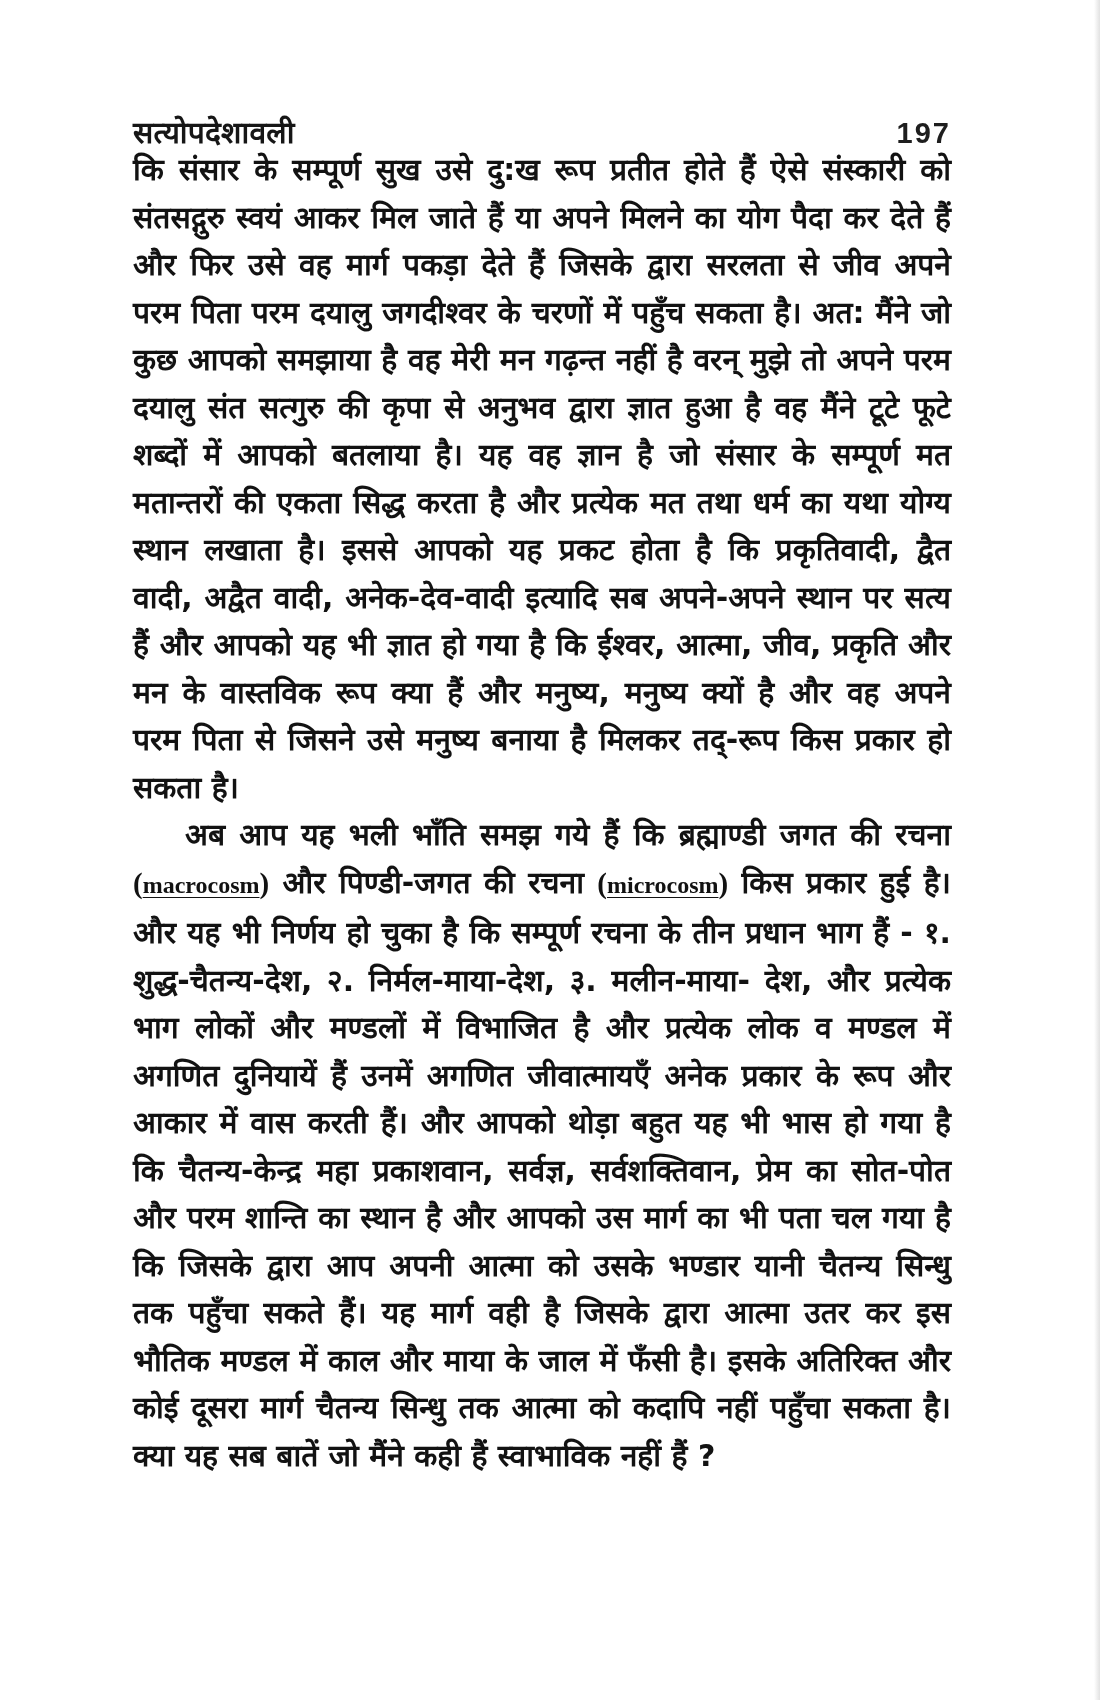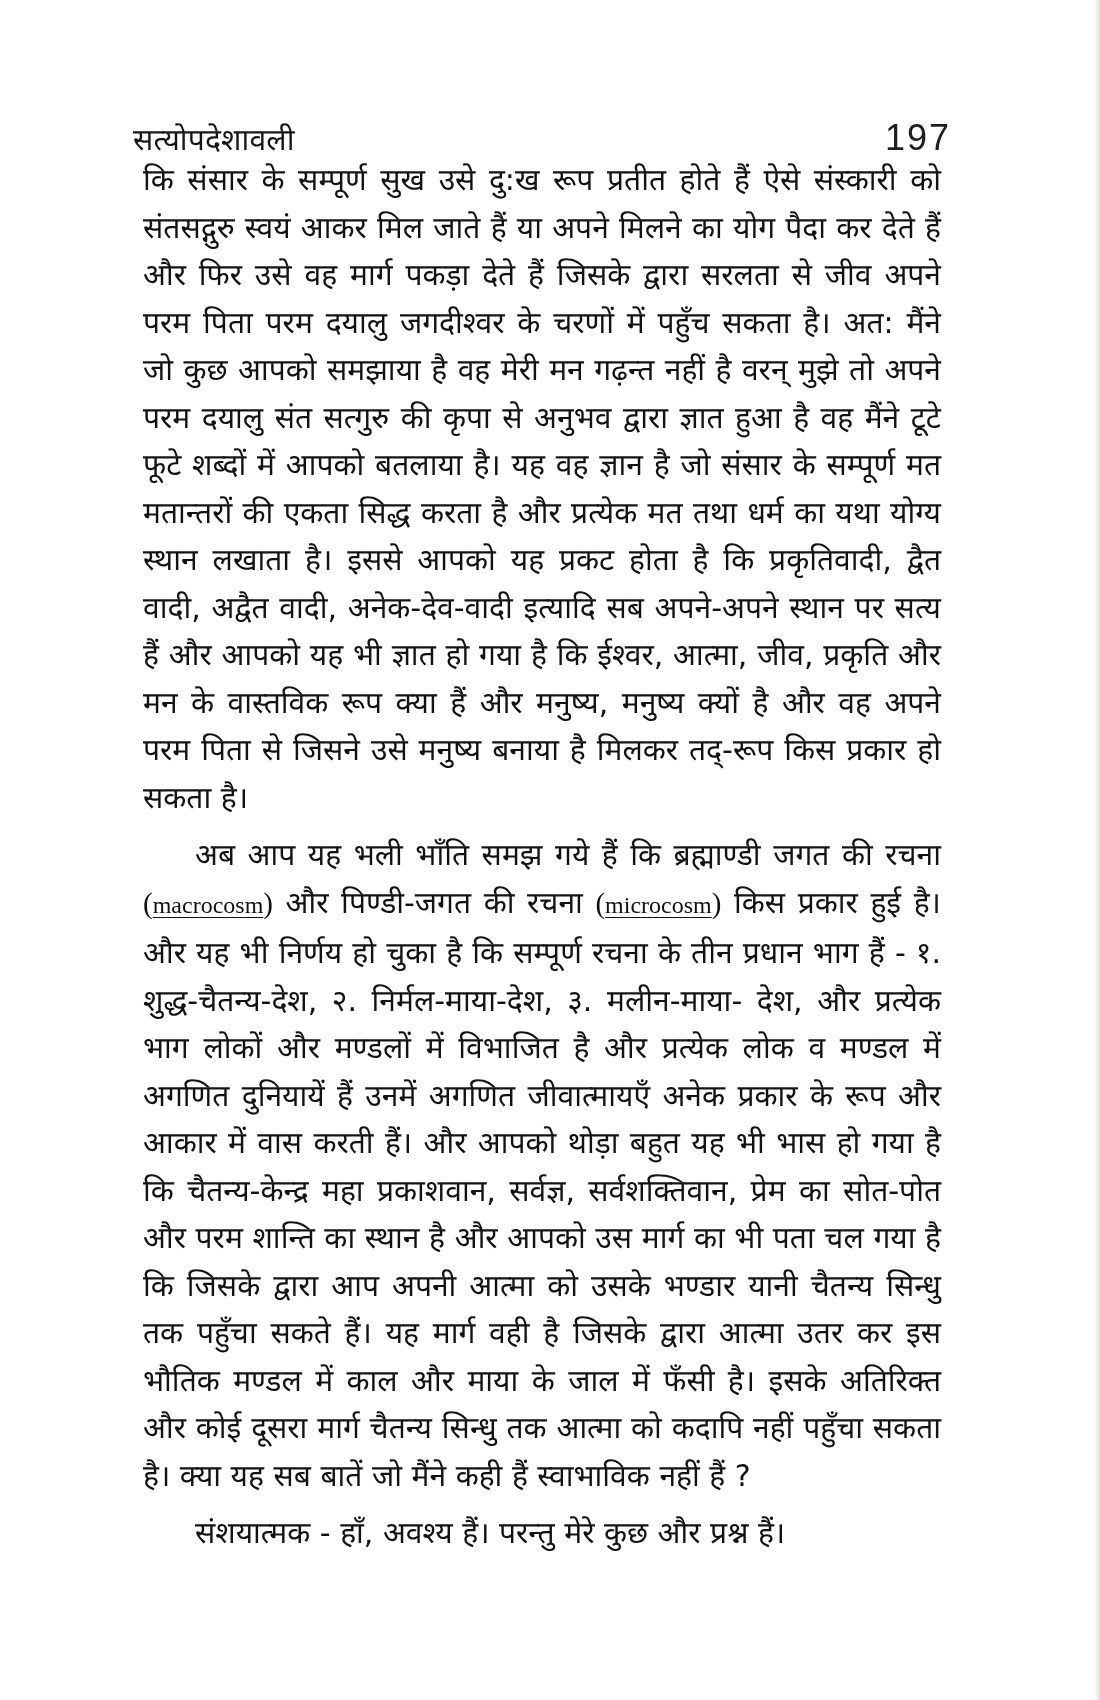--- a/index.html
+++ b/index.html
@@ -8,20 +8,21 @@
     background: #e9e9e9;
   }
   .page {
     position: relative;
     width: 1100px;
     height: 1700px;
     background: #ffffff;
     color: #141414;
     overflow: hidden;
     font-family: "DejaVu Sans", sans-serif;
+    font-weight: bold;
   }
   
   .scan-edge {
     position: absolute;
     top: 0;
     right: 0;
     width: 6px;
     height: 100%;
     background: linear-gradient(to right, rgba(255,255,255,0), #c9c9c9);
     opacity: .55;
@@ -35,37 +36,37 @@
     justify-content: space-between;
     align-items: baseline;
   }
   .running-title {
     font-size: 30px;
     letter-spacing: 0.2px;
     color: #161616;
   }
   .page-number {
     font-family: "Liberation Sans", sans-serif;
-    font-size: 36px;
+    font-size: 29px;
     letter-spacing: 2px;
     color: #1e1e1e;
     margin-top: 27px;
   }
   .body-text {
     position: absolute;
     left: 133px;
     top: 146px;
     width: 818px;
     font-size: 30px;
     line-height: 47.5px;
     text-align: justify;
     color: #121212;
   }
   p.para {
-    margin: 10px;
+    margin: 0;
     padding: 0;
   }
   p.para.indent {
     text-indent: 52px;
   }
   .latin {
     font-family: "Liberation Serif", serif;
     font-size: 29px;
   }
   .latin-underline {
@@ -83,15 +84,14 @@
   <div class="scan-edge"></div>
 
   <header class="header">
     <span class="running-title">सत्योपदेशावली</span>
     <span class="page-number">197</span>
   </header>
 
   <main class="body-text">
       <p class="para"><span>कि संसार के सम्पूर्ण सुख उसे दु:ख रूप प्रतीत होते हैं ऐसे संस्कारी को संतसद्गुरु स्वयं आकर मिल जाते हैं या अपने मिलने का योग पैदा कर देते हैं और फिर उसे वह मार्ग पकड़ा देते हैं जिसके द्वारा सरलता से जीव अपने परम पिता परम दयालु जगदीश्वर के चरणों में पहुँच सकता है। अत: मैंने जो कुछ आपको समझाया है वह मेरी मन गढ़न्त नहीं है वरन् मुझे तो अपने परम दयालु संत सत्गुरु की कृपा से अनुभव द्वारा ज्ञात हुआ है वह मैंने टूटे फूटे शब्दों में आपको बतलाया है। यह वह ज्ञान है जो संसार के सम्पूर्ण मत मतान्तरों की एकता सिद्ध करता है और प्रत्येक मत तथा धर्म का यथा योग्य स्थान लखाता है। इससे आपको यह प्रकट होता है कि प्रकृतिवादी, द्वैत वादी, अद्वैत वादी, अनेक-देव-वादी इत्यादि सब अपने-अपने स्थान पर सत्य हैं और आपको यह भी ज्ञात हो गया है कि ईश्वर, आत्मा, जीव, प्रकृति और मन के वास्तविक रूप क्या हैं और मनुष्य, मनुष्य क्यों है और वह अपने परम पिता से जिसने उसे मनुष्य बनाया है मिलकर तद्-रूप किस प्रकार हो सकता है।</span></p>
       <p class="para indent"><span>अब आप यह भली भाँति समझ गये हैं कि ब्रह्माण्डी जगत की रचना </span><span class="latin">(</span><span class="latin-underline">macrocosm</span><span class="latin">)</span><span> और पिण्डी-जगत की रचना </span><span class="latin">(</span><span class="latin-underline">microcosm</span><span class="latin">)</span><span> किस प्रकार हुई है। और यह भी निर्णय हो चुका है कि सम्पूर्ण रचना के तीन प्रधान भाग हैं - १. शुद्ध-चैतन्य-देश, २. निर्मल-माया-देश, ३. मलीन-माया- देश, और प्रत्येक भाग लोकों और मण्डलों में विभाजित है और प्रत्येक लोक व मण्डल में अगणित दुनियायें हैं उनमें अगणित जीवात्मायएँ अनेक प्रकार के रूप और आकार में वास करती हैं। और आपको थोड़ा बहुत यह भी भास हो गया है कि चैतन्य-केन्द्र महा प्रकाशवान, सर्वज्ञ, सर्वशक्तिवान, प्रेम का सोत-पोत और परम शान्ति का स्थान है और आपको उस मार्ग का भी पता चल गया है कि जिसके द्वारा आप अपनी आत्मा को उसके भण्डार यानी चैतन्य सिन्धु तक पहुँचा सकते हैं। यह मार्ग वही है जिसके द्वारा आत्मा उतर कर इस भौतिक मण्डल में काल और माया के जाल में फँसी है। इसके अतिरिक्त और कोई दूसरा मार्ग चैतन्य सिन्धु तक आत्मा को कदापि नहीं पहुँचा सकता है। क्या यह सब बातें जो मैंने कही हैं स्वाभाविक नहीं हैं ?</span></p>
-      <p class="para indent"><span>संशयात्मक - हाँ, अवश्य हैं। परन्तु मेरे कुछ और प्रश्न हैं।</span></p>
     </main>
 </div>
 
 </body></html>

